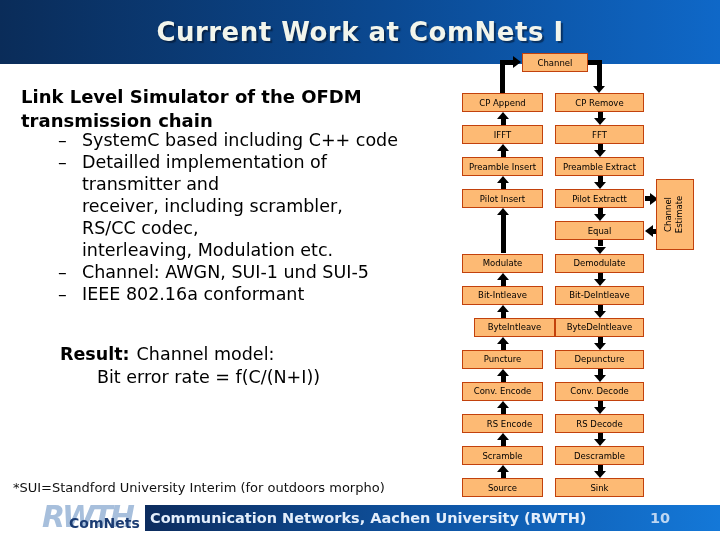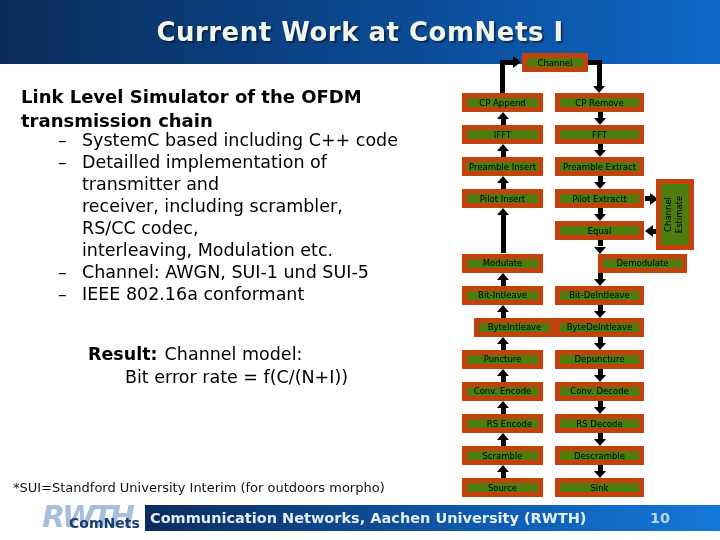--- a/index.html
+++ b/index.html
@@ -13,29 +13,29 @@
   .titlebar h1{margin:0;font-size:26px;font-weight:bold;color:#f2f5ec;letter-spacing:.5px;
                text-shadow:2px 2px 1px rgba(4,18,40,.55);}
 
   
   .pre{white-space:pre-line;}
   .heading{position:absolute;left:21px;top:85px;margin:0;font-size:18px;font-weight:bold;
            line-height:24px;color:#000;}
   .bullets{position:absolute;left:58px;top:129px;}
   .bullet{display:flex;font-size:17.5px;line-height:22px;}
   .bullet .marker{width:24px;flex:0 0 24px;}
-  .result{position:absolute;left:60px;top:343px;font-size:17.5px;line-height:23px;margin-left:28px;}
+  .result{position:absolute;left:60px;top:343px;font-size:17.5px;line-height:23px;}
   .result .bold{font-weight:bold;}
   .result .rest{margin-left:7px;}
   .formula{margin-left:37px;}
   .footnote{position:absolute;left:13px;top:480px;font-size:13px;color:#111;}
 
   
   #diagram{position:absolute;left:0;top:0;width:720px;height:540px;}
-  .dbox{position:absolute;box-sizing:border-box;background:#4d7c0f;border:5px solid #c2410c;
+  .dbox{position:absolute;box-sizing:border-box;background:#fdba74;border:1px solid #c2410c;
         display:flex;align-items:center;justify-content:center;font-size:8.5px;color:#000;
         text-align:center;}
   .channel-box{left:522px;top:53px;width:66px;height:19px;}
   .est-box{left:656px;top:179px;width:38px;height:71px;}
   .est-text{transform:rotate(-90deg);white-space:pre-line;font-size:8.5px;line-height:1.35;
             text-align:center;}
   .shaft{position:absolute;background:#000;}
   .tri{position:absolute;width:0;height:0;}
   .tri-right{border-top:6px solid transparent;border-bottom:6px solid transparent;border-left:8px solid #000;}
   .tri-left{border-top:6px solid transparent;border-bottom:6px solid transparent;border-right:8px solid #000;}
@@ -120,21 +120,21 @@
   <div class="dbox" style="left: 462px; top: 93px; width: 81px; height: 19px;">CP Append</div>
       <div class="dbox" style="left: 555px; top: 93px; width: 89px; height: 19px;">CP Remove</div>
       <div class="dbox" style="left: 462px; top: 125.1px; width: 81px; height: 19px;">IFFT</div>
       <div class="dbox" style="left: 555px; top: 125.1px; width: 89px; height: 19px;">FFT</div>
       <div class="dbox" style="left: 462px; top: 157.2px; width: 81px; height: 19px;">Preamble Insert</div>
       <div class="dbox" style="left: 555px; top: 157.2px; width: 89px; height: 19px;">Preamble Extract</div>
       <div class="dbox" style="left: 462px; top: 189.3px; width: 81px; height: 19px;">Pilot Insert</div>
       <div class="dbox" style="left: 555px; top: 189.3px; width: 89px; height: 19px;">Pilot Extractt</div>
       <div class="dbox" style="left: 555px; top: 221.4px; width: 89px; height: 19px;">Equal</div>
       <div class="dbox" style="left: 462px; top: 253.5px; width: 81px; height: 19px;">Modulate</div>
-      <div class="dbox" style="left: 555px; top: 253.5px; width: 89px; height: 19px; margin-left: 43px;">Demodulate</div>
+      <div class="dbox" style="left: 555px; top: 253.5px; width: 89px; height: 19px;">Demodulate</div>
       <div class="dbox" style="left: 462px; top: 285.6px; width: 81px; height: 19px;">Bit-Intleave</div>
       <div class="dbox" style="left: 555px; top: 285.6px; width: 89px; height: 19px;">Bit-DeIntleave</div>
       <div class="dbox" style="left: 462px; top: 317.7px; width: 81px; height: 19px; margin-left: 12px;">ByteIntleave</div>
       <div class="dbox" style="left: 555px; top: 317.7px; width: 89px; height: 19px;">ByteDeIntleave</div>
       <div class="dbox" style="left: 462px; top: 349.8px; width: 81px; height: 19px;">Puncture</div>
       <div class="dbox" style="left: 555px; top: 349.8px; width: 89px; height: 19px;">Depuncture</div>
       <div class="dbox" style="left: 462px; top: 381.9px; width: 81px; height: 19px;">Conv. Encode</div>
       <div class="dbox" style="left: 555px; top: 381.9px; width: 89px; height: 19px;">Conv. Decode</div>
       <div class="dbox" style="left: 462px; top: 414px; width: 81px; height: 19px; padding-left: 14px;">RS Encode</div>
       <div class="dbox" style="left: 555px; top: 414px; width: 89px; height: 19px;">RS Decode</div>

